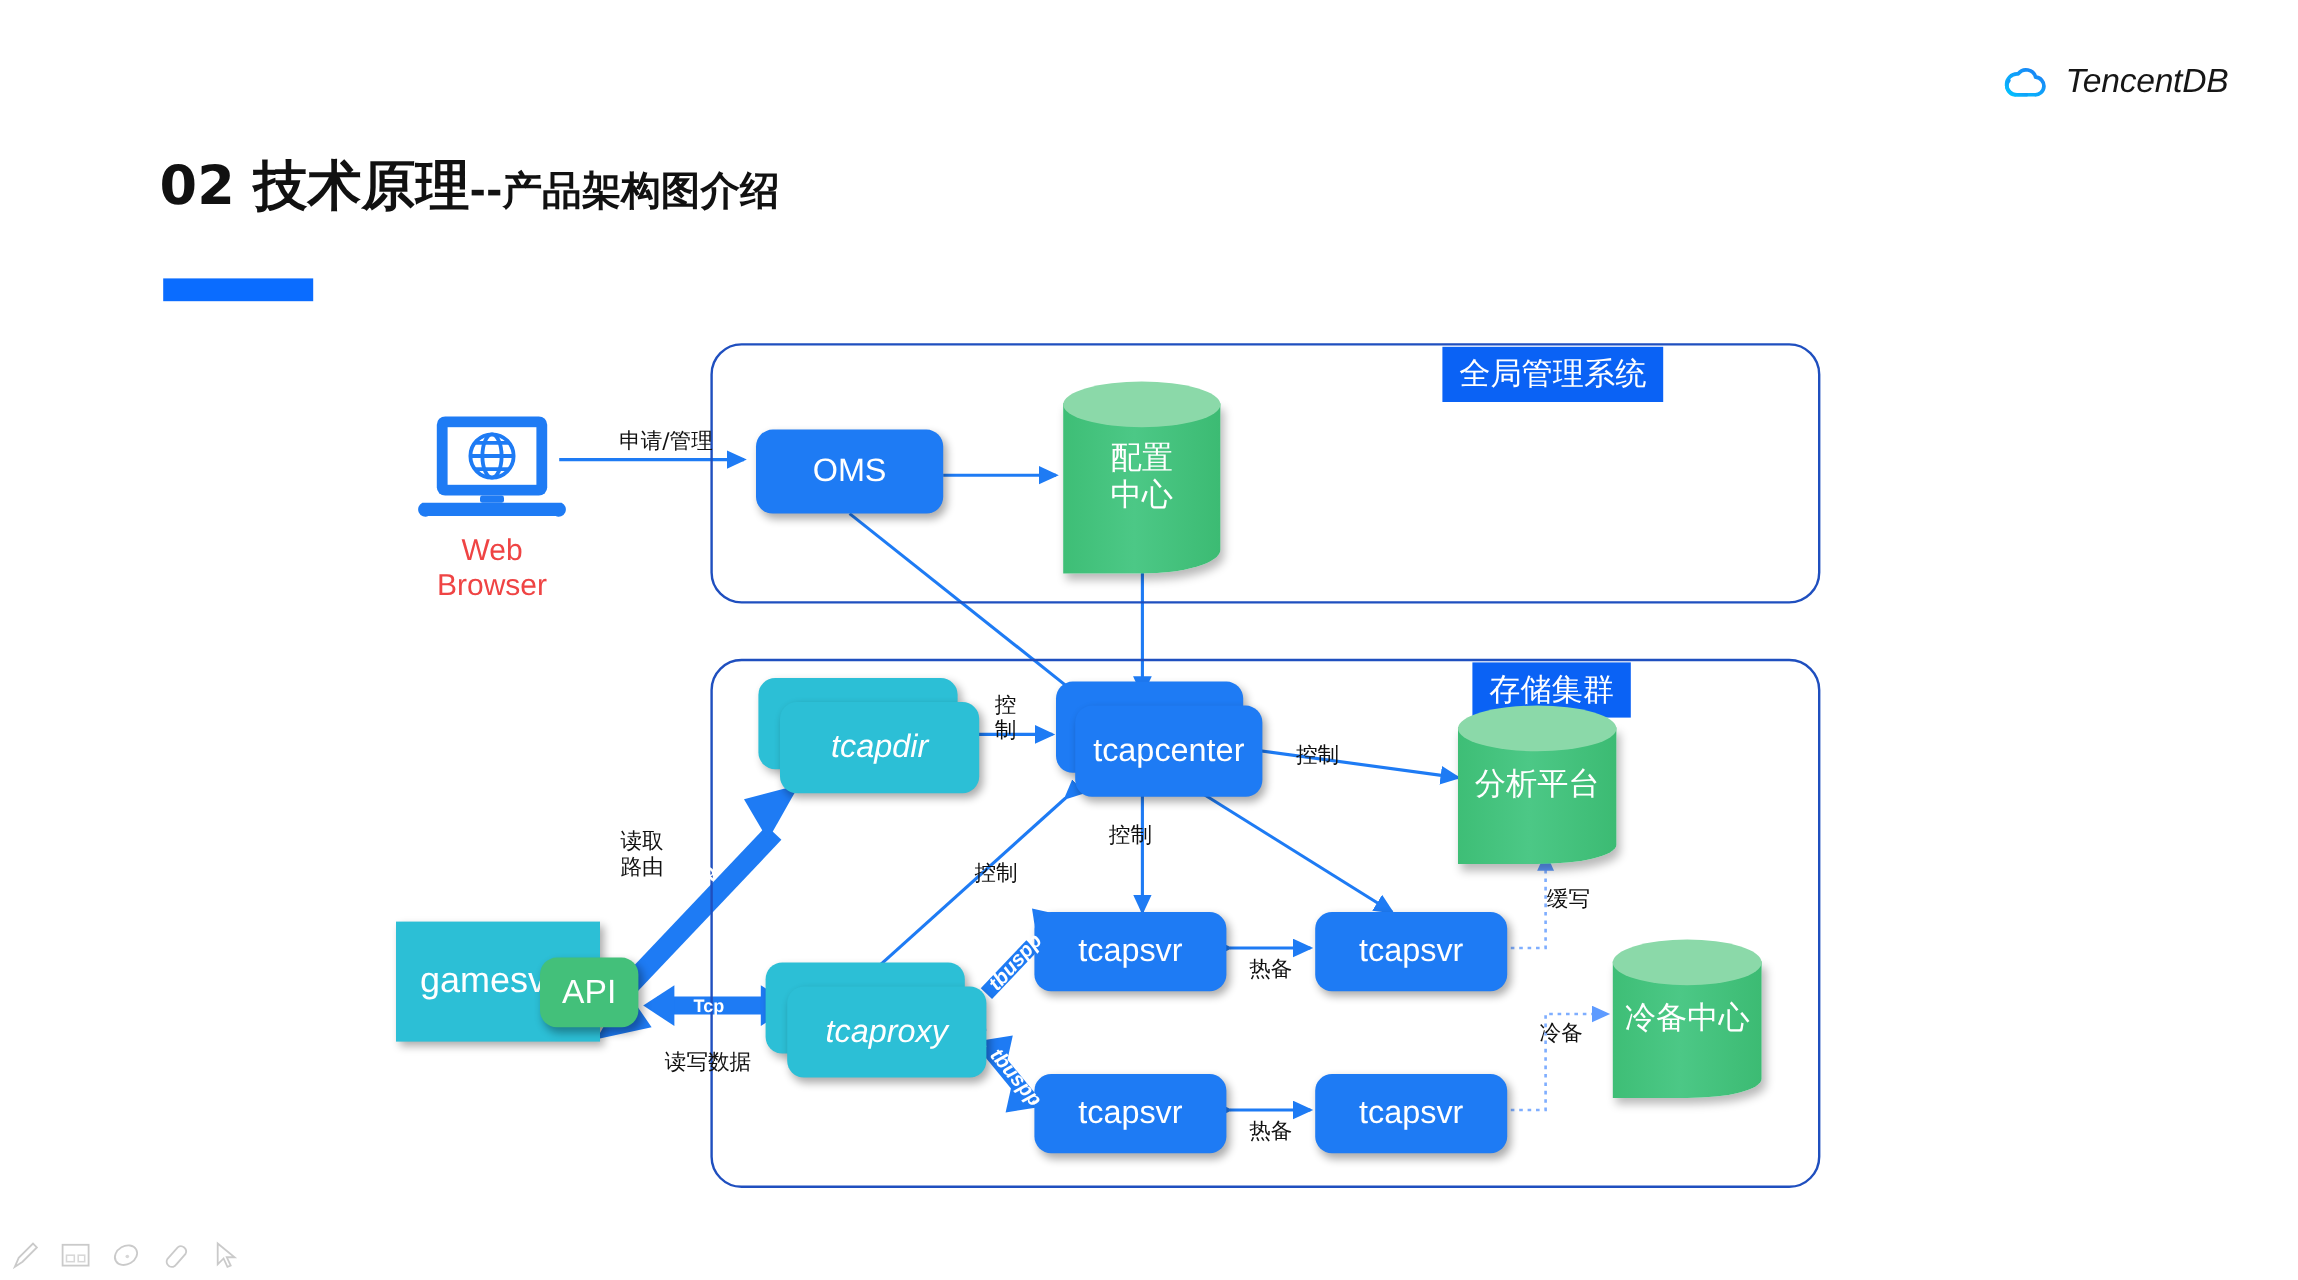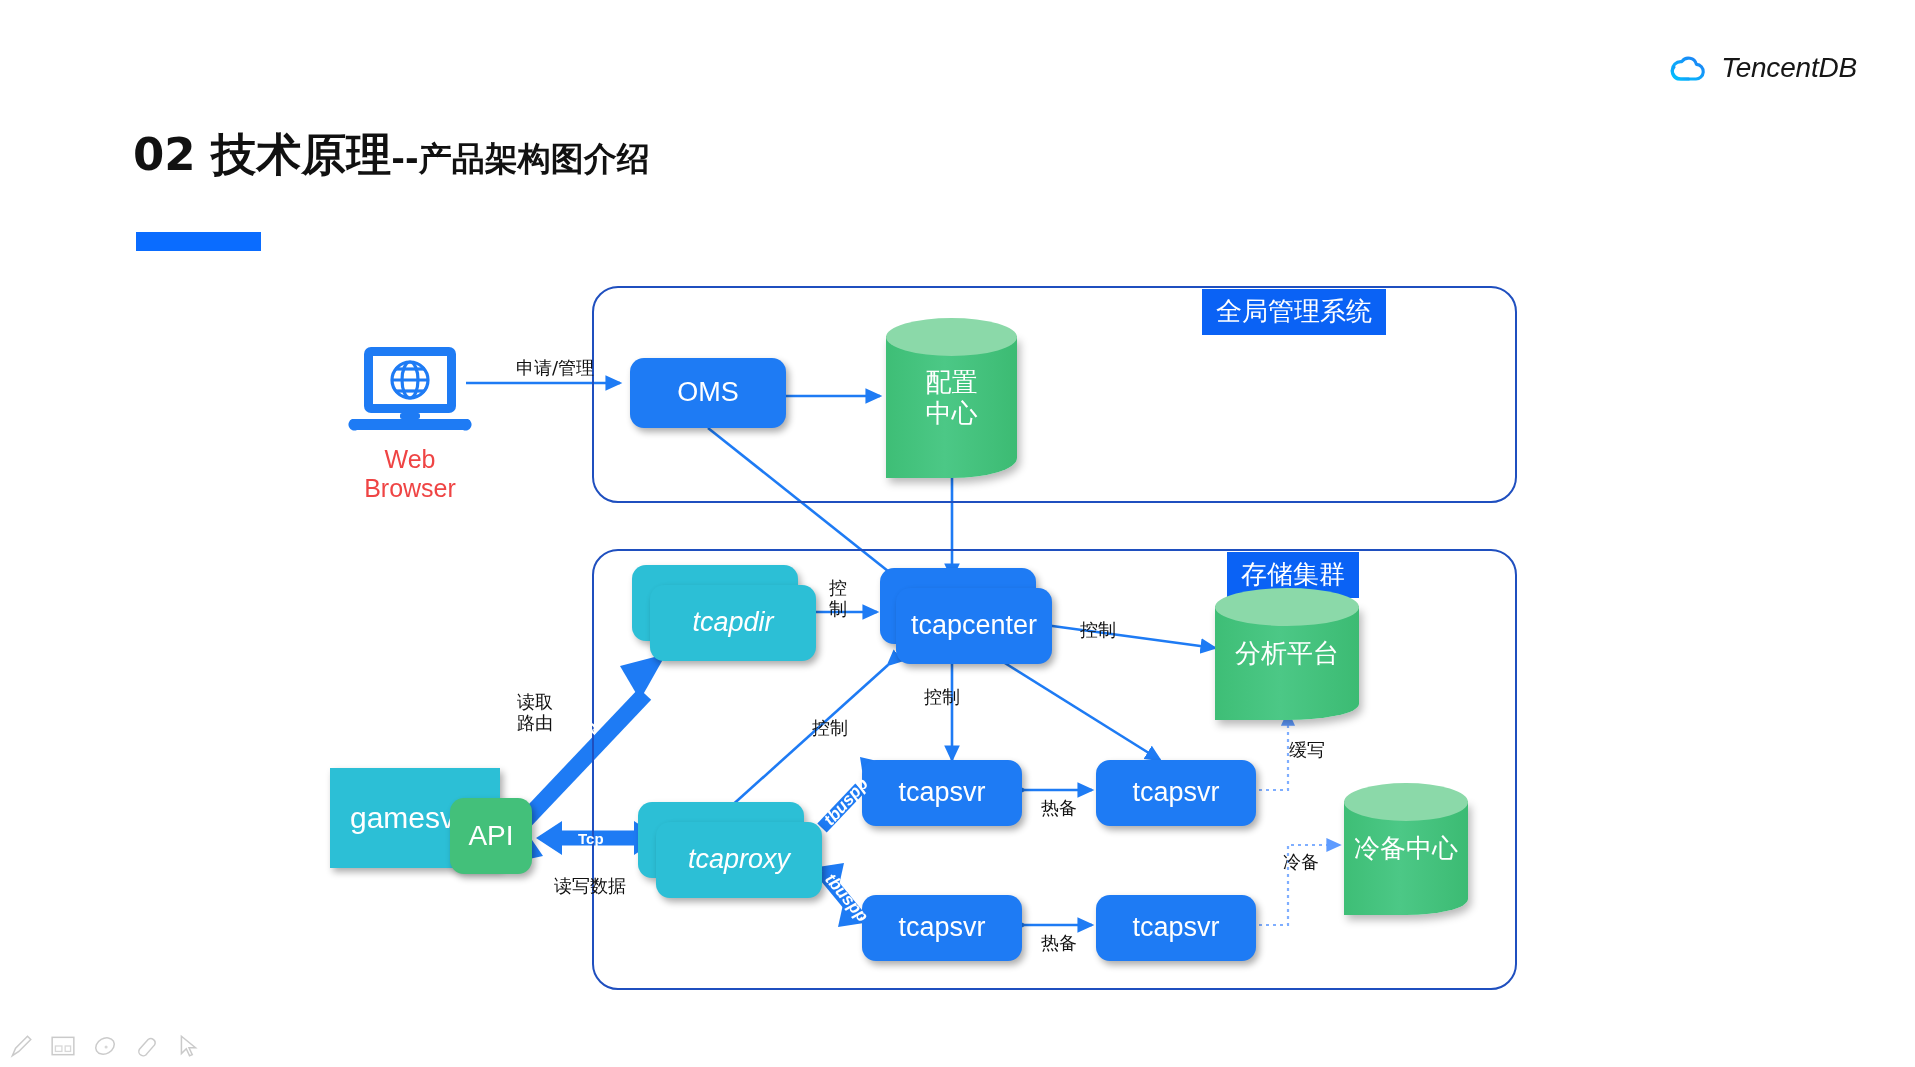--- a/index.html
+++ b/index.html
@@ -243,30 +243,30 @@
     <div class="stack-back" style="left:632px;top:565px;width:166px;height:76px;background:#2CBFD6;"></div>
     <div class="node teal-box" style="left:650px;top:585px;width:166px;height:76px;">
       <span>tcapdir</span>
     </div>
 
     <div class="stack-back" style="left:880px;top:568px;width:156px;height:76px;background:#1E7BF4;"></div>
     <div class="node blue-box" style="left:896px;top:588px;width:156px;height:76px;">
       <span>tcapcenter</span>
     </div>
 
-    <div class="cyl" style="left:1215px;top:588px;width:144px;height:132px;">
+    <div class="cyl" style="left:1215px;top:588px;width:108px;height:132px;padding-left:24px;">
       <div class="body"></div>
       <div class="top"></div>
       <div class="label">分析平台</div>
     </div>
 
     <div class="node teal-flat" style="left:330px;top:768px;width:150px;height:100px;justify-content:flex-start;padding-left:20px;">
       <span>gamesvr</span>
     </div>
-    <div class="node green-box" style="left:450px;top:798px;width:82px;height:76px;">
+    <div class="node green-box" style="left:450px;top:798px;width:82px;height:58px;">
       <span>API</span>
     </div>
 
     <div class="stack-back" style="left:638px;top:802px;width:166px;height:76px;background:#2CBFD6;"></div>
     <div class="node teal-box" style="left:656px;top:822px;width:166px;height:76px;">
       <span>tcaproxy</span>
     </div>
 
     <div class="node blue-box" style="left:862px;top:760px;width:160px;height:66px;">
       <span>tcapsvr</span>

